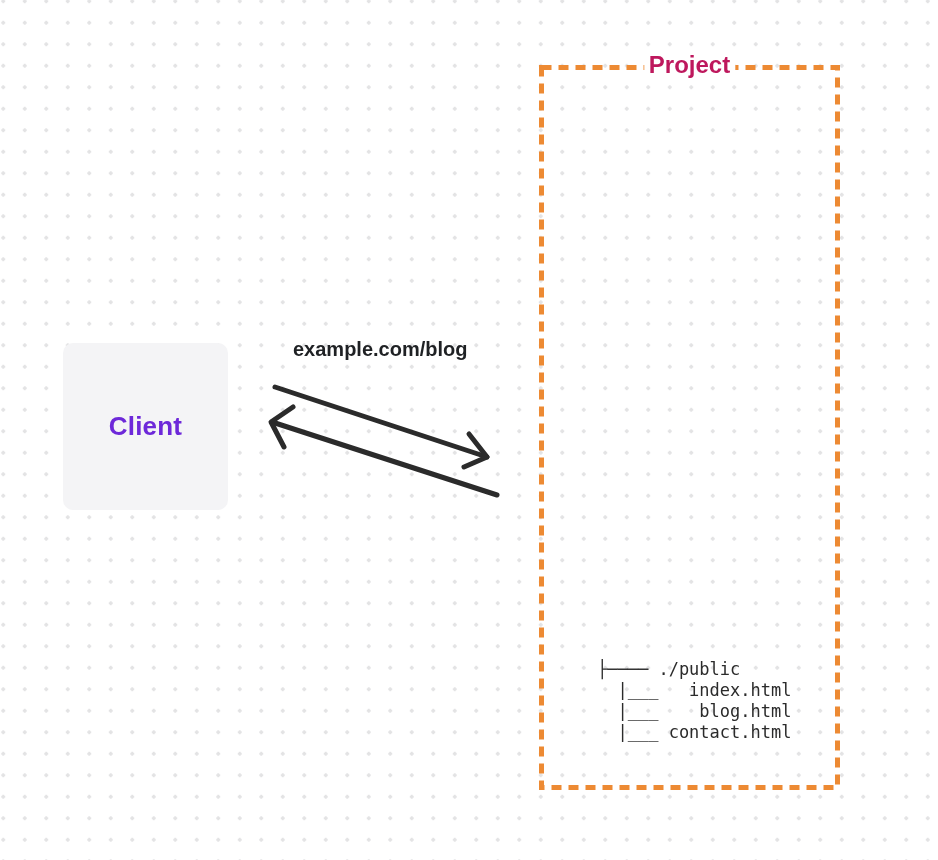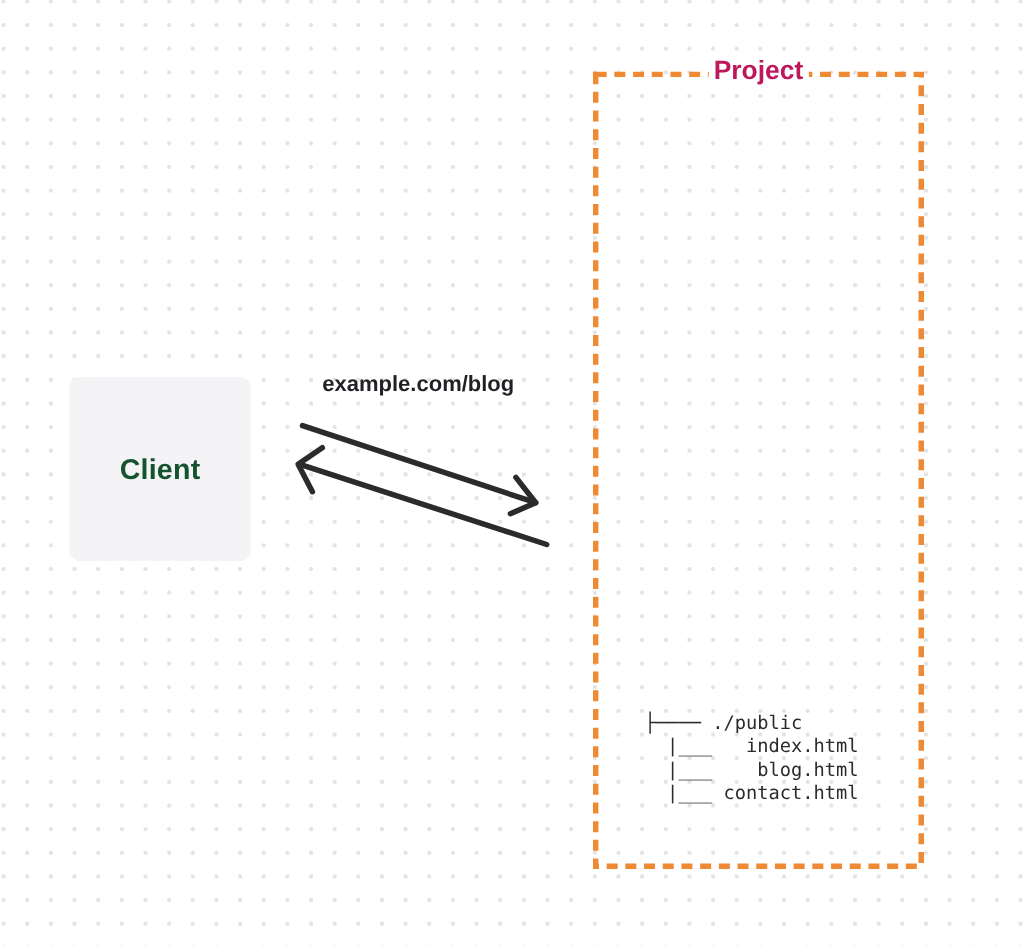--- a/index.html
+++ b/index.html
@@ -18,21 +18,21 @@
   
   .client-box {
     position: absolute;
     left: 63px; top: 343px;
     width: 165px; height: 167px;
     background: #f4f4f6;
     border-radius: 10px;
     display: flex; align-items: center; justify-content: center;
   }
   .client-box .label {
-    font-size: 26px; font-weight: bold; color: #14532d; letter-spacing: 0.2px;
+    font-size: 26px; font-weight: bold; color: #6d28d9; letter-spacing: 0.2px;
   }
 
   
   .request-label {
     position: absolute;
     left: 293px; top: 338px;
     font-size: 20px; font-weight: bold; color: #1f2124;
   }
 
   
@@ -71,21 +71,21 @@
   .card.worker { left: 74px; top: 66px; width: 167px; height: 169px; }
   .card.assets { left: 69px; top: 414px; width: 168px; height: 168px; }
   .card .label {
     font-size: 26px; font-weight: bold; color: #1f2124; letter-spacing: 0.2px;
   }
 
   
   .tree {
     position: absolute;
     left: 46px; top: 582px;
-    margin: 1px;
+    margin: 12px;
     font-family: "DejaVu Sans Mono", monospace;
     font-size: 17px;
     line-height: 21px;
     color: #2b2b2b;
     white-space: pre;
   }
 </style>
 </head>
 <body>
 

